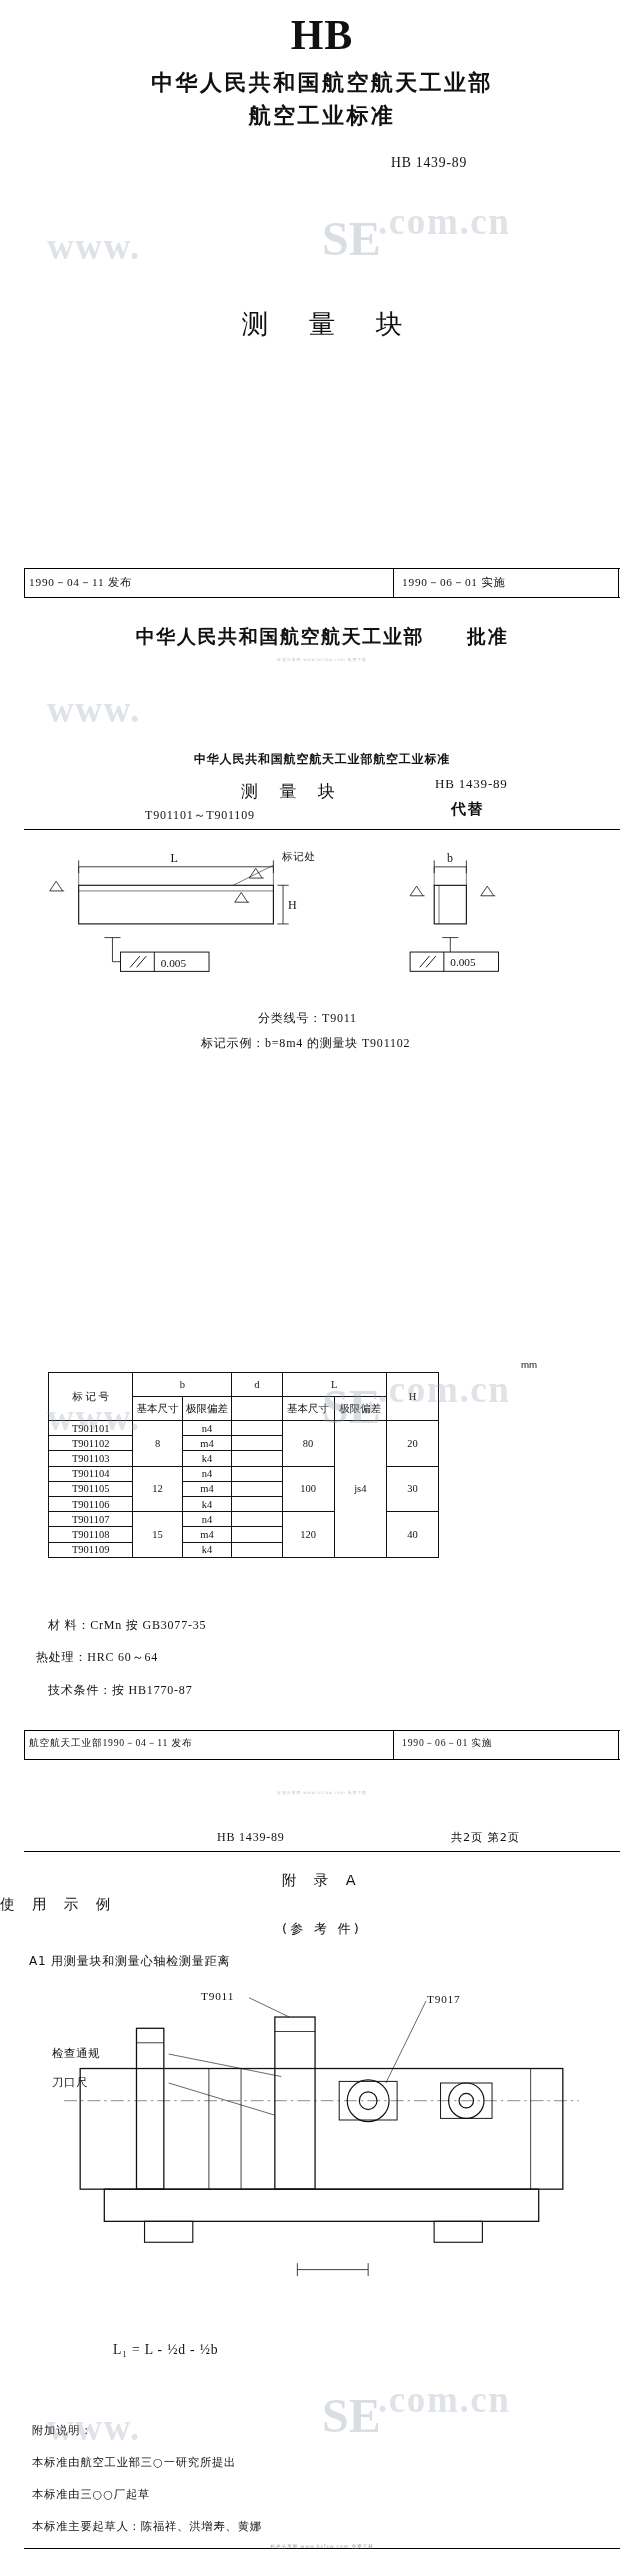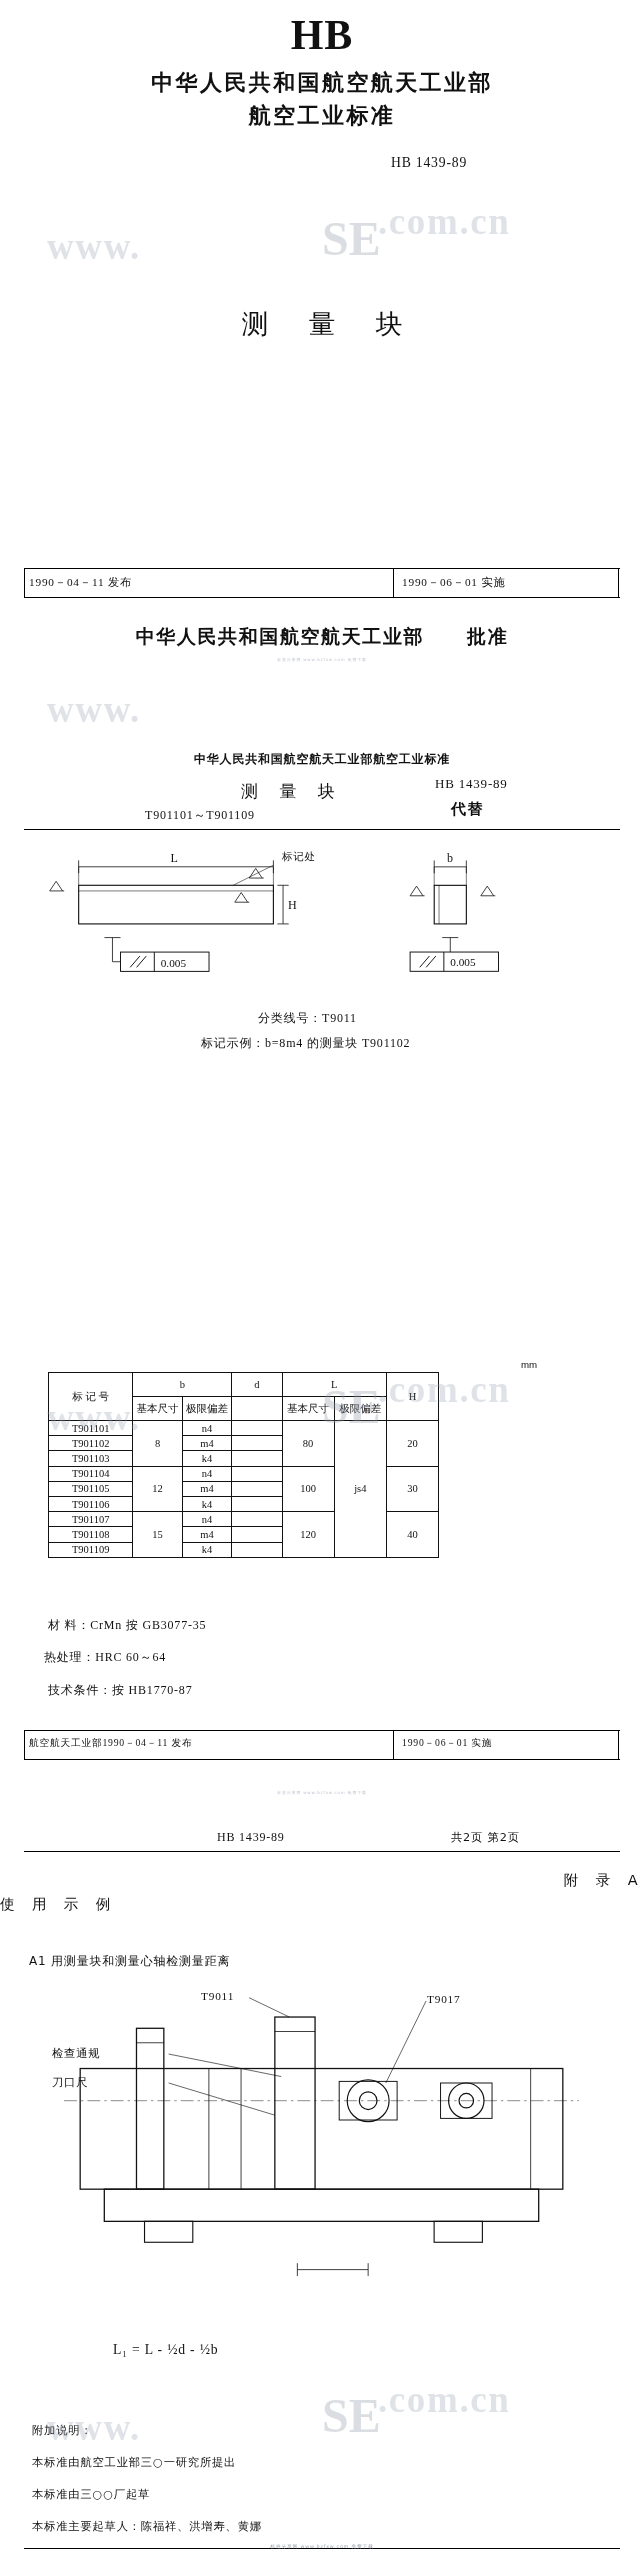--- a/index.html
+++ b/index.html
@@ -299,21 +299,21 @@
     left: 24px;
     width: 596px;
     border-top: 1.6px solid #000;
   }
   .p2-rule.r1 { top: 40px; }
   .p2-rule.r2 { top: 737px; }
   .p2-app-a {
     position: absolute;
     width: 100%;
     top: 60px;
-    text-align: right;
+    text-align: center;
     font-size: 14.5px;
     letter-spacing: 6.4px;
     color: #111;
   }
   .p2-app-b {
     position: absolute;
     width: 100%;
     top: 84px;
     text-align: left;
     font-size: 14.5px;
@@ -552,40 +552,41 @@
         </tr>
         <tr>
           <td>T901109</td>
           <td>k4</td>
           <td></td>
         </tr>
       </tbody>
     </table>
 
     <div class="note-line hand" style="left:48px; top:889px;">材  料：CrMn 按 GB3077-35</div>
-    <div class="note-line hand" style="left:44px; top:921px;">热处理：HRC 60～64</div>
+    <div class="note-line hand" style="left:36px; top:921px;">热处理：HRC 60～64</div>
     <div class="note-line hand" style="left:48px; top:954px;">技术条件：按 HB1770-87</div>
 
     <div class="p1-rule r2"></div>
     <div class="p1-rule r3"></div>
     <div class="p1-foot-vline" style="left:24px;"></div>
     <div class="p1-foot-vline" style="left:393px;"></div>
     <div class="p1-foot-vline" style="left:618px;"></div>
     <div class="p1-foot-left">航空航天工业部1990－04－11 发布</div>
     <div class="p1-foot-right">1990－06－01   实施</div>
     <div class="tiny-wm" style="left:50%; transform:translateX(-50%); top:1062px;">标准分享网 www.bzfxw.com 免费下载</div>
   </div>
 
   <div class="p2">
     <div class="p2-stdno hand">HB 1439-89</div>
     <div class="p2-pages">共2页 第2页</div>
     <div class="p2-rule r1"></div>
 
     <div class="p2-app-a">附 录 A</div>
     <div class="p2-app-b">使 用 示 例</div>
+    <div class="p2-app-c">(参 考 件)</div>
     <div class="p2-a1">A1  用测量块和测量心轴检测量距离</div>
 
     <div class="diag" style="left:48px; top:169px;">
       <svg width="547" height="354" viewBox="0 0 680 440">
 
         <rect x="40" y="110" width="600" height="150" fill="none" stroke="#111" stroke-width="1.6"></rect>
 
         <rect x="70" y="260" width="540" height="40" fill="none" stroke="#111" stroke-width="1.6"></rect>
 
         <rect x="120" y="300" width="60" height="26" fill="none" stroke="#111" stroke-width="1.4"></rect>

